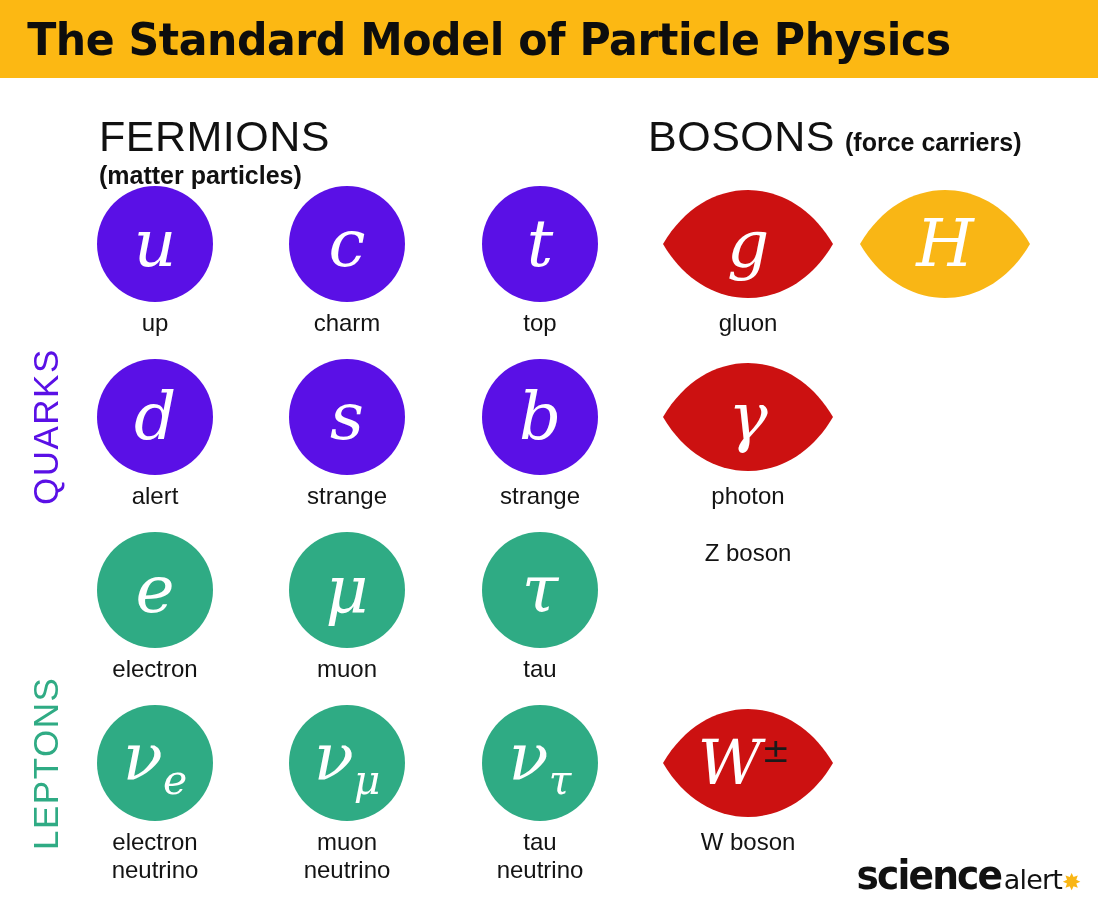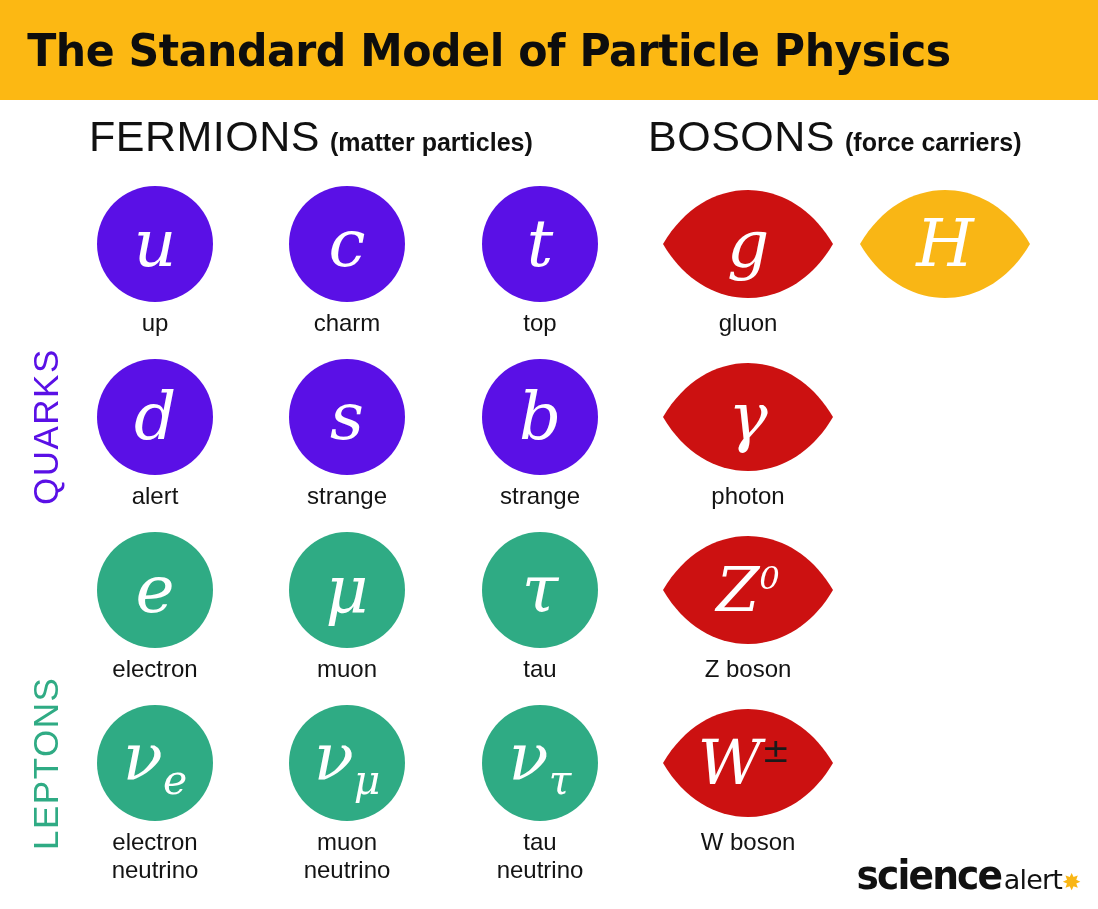--- a/index.html
+++ b/index.html
@@ -14,21 +14,21 @@
     overflow: hidden;
     font-family: "Liberation Sans", sans-serif;
     color: #1a1a1a;
   }
 
   
   #title-bar {
     position: absolute;
     left: 0; top: 0;
     width: 1098px;
-    height: 100px;
+    height: 78px;
     background: #FCB813;
     display: flex;
     align-items: center;
   }
   #title-text {
     font-family: "DejaVu Sans", sans-serif;
     font-weight: bold;
     font-size: 44px;
     letter-spacing: -0.5px;
     color: #0d0d0d;
@@ -52,21 +52,21 @@
     color: #111111;
     letter-spacing: 0.5px;
   }
   .group-header .gh-sub {
     font-family: "Liberation Sans", sans-serif;
     font-size: 25px;
     font-weight: bold;
     color: #111111;
     margin-left: 10px;
   }
-  #header-fermions { left: 89px; top: 112px; }
+  #header-fermions { left: 89px; top: 112px; flex-direction: column; }
   #header-bosons   { left: 648px; top: 112px; }
 
   
   .row-group-label {
     position: absolute;
     font-family: "Liberation Sans", sans-serif;
     font-size: 35px;
     letter-spacing: 1.5px;
     white-space: nowrap;
     transform-origin: left top;
@@ -320,26 +320,20 @@
   <div class="badge lens" style="margin:0 auto;">
     <svg class="lens-svg" viewBox="0 0 170 116">
       <path d="M0 58 C 42 -14, 128 -14, 170 58 C 128 130, 42 130, 0 58 Z" fill="#CC1111"></path>
     </svg>
     <span class="sym">γ</span>
   </div>
   <div class="pname">photon</div>
 </div>
 
 <div class="particle" style="left:653px; top:532px;">
-  <div class="badge lens" style="margin:0 auto;">
-    <svg class="lens-svg" viewBox="0 0 170 116">
-      <path d="M0 58 C 42 -14, 128 -14, 170 58 C 128 130, 42 130, 0 58 Z" fill="#CC1111"></path>
-    </svg>
-    <span class="sym" style="font-size:62px;"><span>Z</span><span class="sup">0</span></span>
-  </div>
   <div class="pname">Z boson</div>
 </div>
 
 <div class="particle" style="left:653px; top:705px;">
   <div class="badge lens" style="margin:0 auto;">
     <svg class="lens-svg" viewBox="0 0 170 116">
       <path d="M0 58 C 42 -14, 128 -14, 170 58 C 128 130, 42 130, 0 58 Z" fill="#CC1111"></path>
     </svg>
     <span class="sym" style="font-size:62px; margin-left:-8px;"><span>W</span><span class="sup-dark">±</span></span>
   </div>

